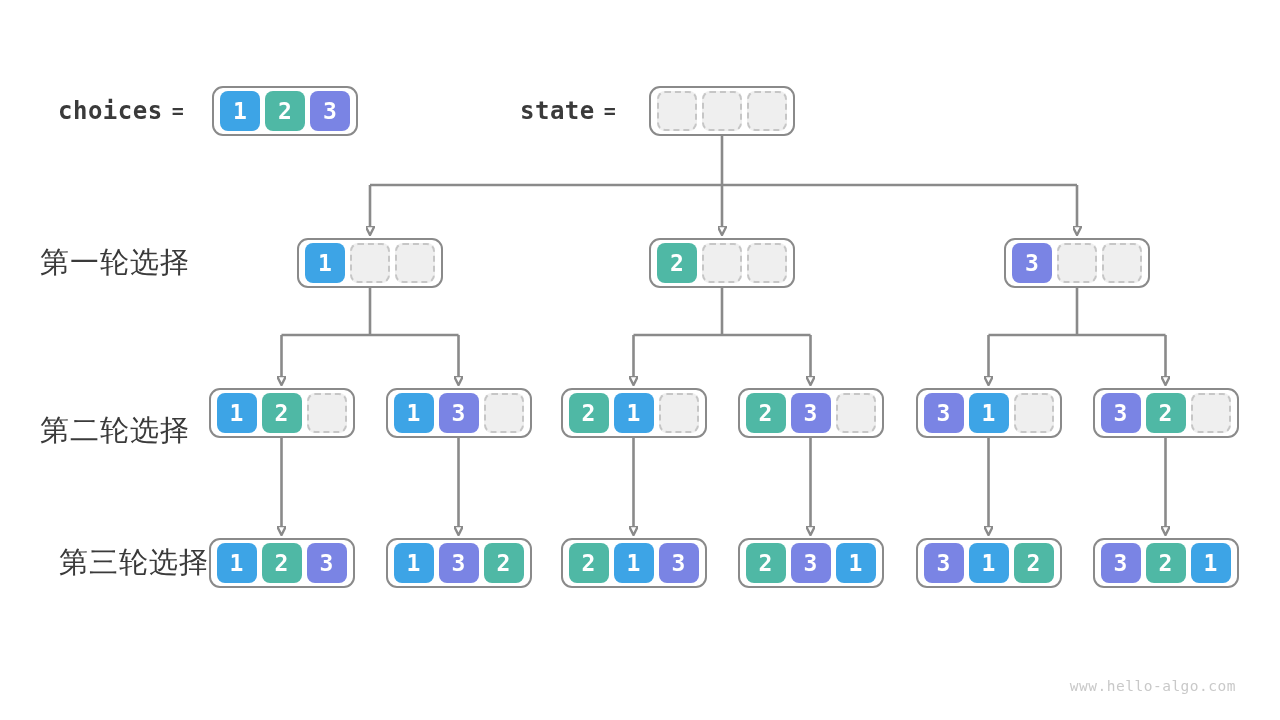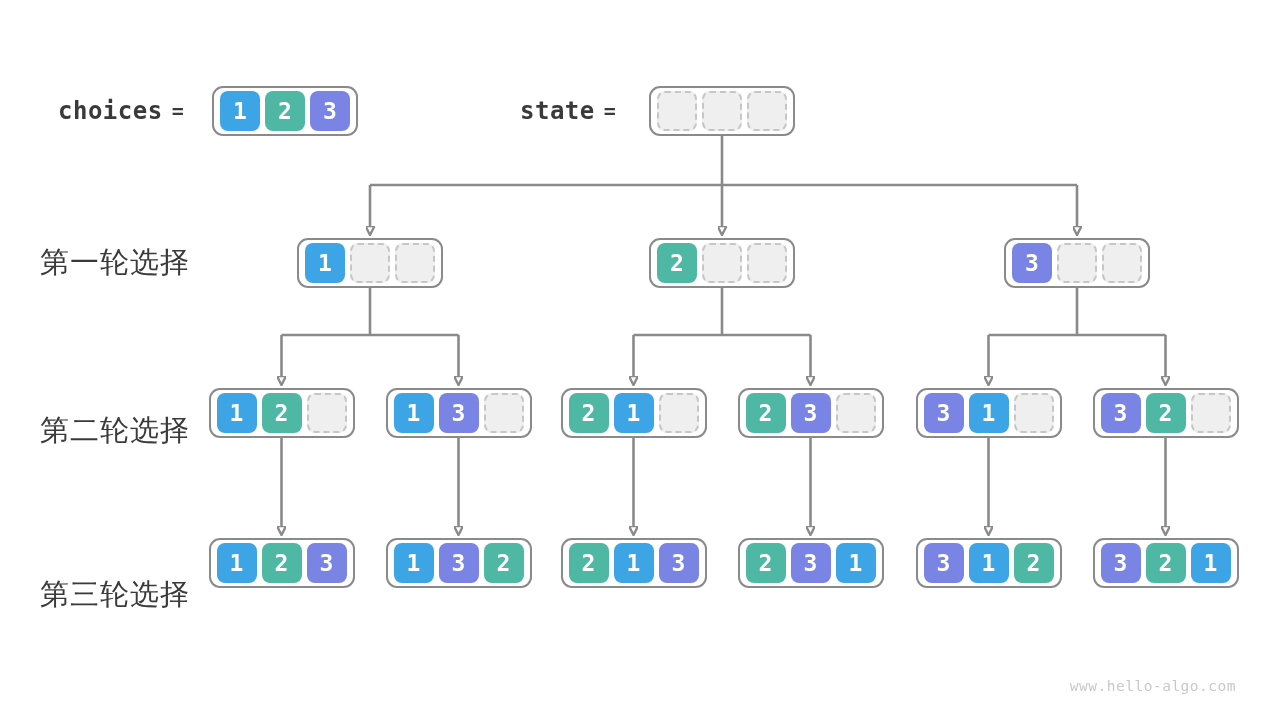--- a/index.html
+++ b/index.html
@@ -140,21 +140,21 @@
     <div class="array-box" style="left: 915.5px; top: 388px;">
       <div class="cell" style="background: rgb(122, 132, 228);">3</div>
       <div class="cell" style="background: rgb(61, 164, 230);">1</div>
       <div class="cell empty"></div>
     </div>
     <div class="array-box" style="left: 1092.5px; top: 388px;">
       <div class="cell" style="background: rgb(122, 132, 228);">3</div>
       <div class="cell" style="background: rgb(79, 184, 165);">2</div>
       <div class="cell empty"></div>
     </div>
-    <div class="round-label" style="top: 580px;">第三轮选择</div>
+    <div class="round-label" style="top: 548px; margin-left: 19px;">第三轮选择</div>
     <div class="array-box" style="left: 208.5px; top: 538px;">
       <div class="cell" style="background: rgb(61, 164, 230);">1</div>
       <div class="cell" style="background: rgb(79, 184, 165);">2</div>
       <div class="cell" style="background: rgb(122, 132, 228);">3</div>
     </div>
     <div class="array-box" style="left: 385.5px; top: 538px;">
       <div class="cell" style="background: rgb(61, 164, 230);">1</div>
       <div class="cell" style="background: rgb(122, 132, 228);">3</div>
       <div class="cell" style="background: rgb(79, 184, 165);">2</div>
     </div>

